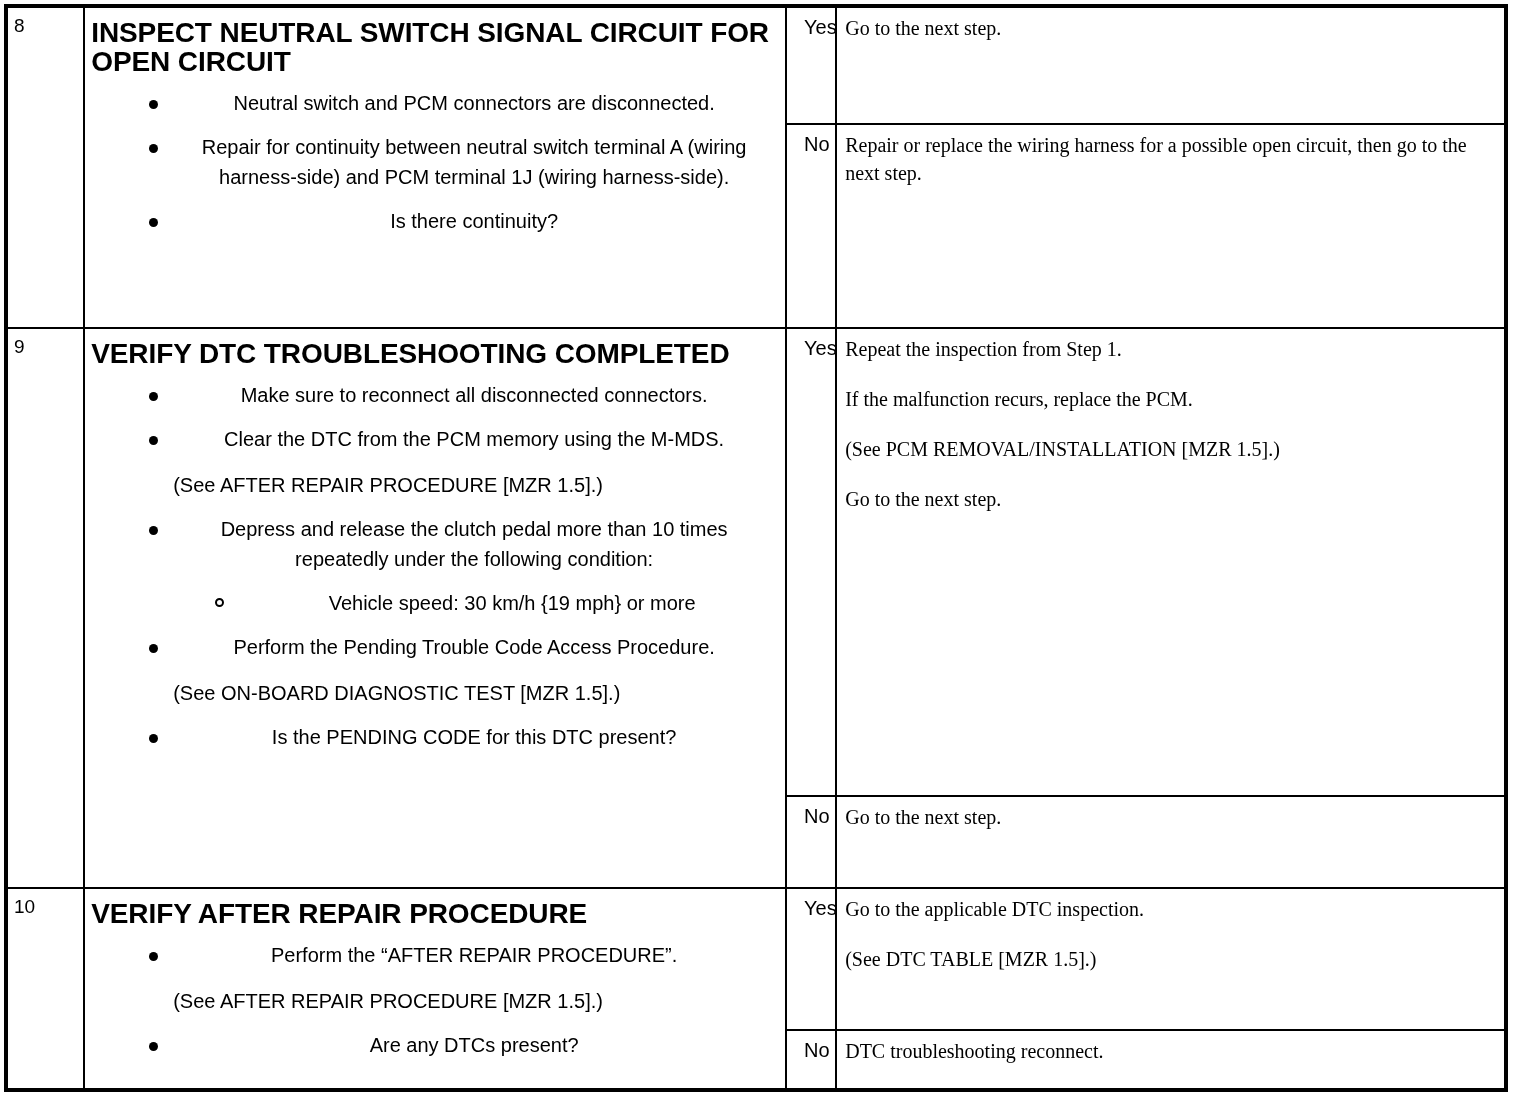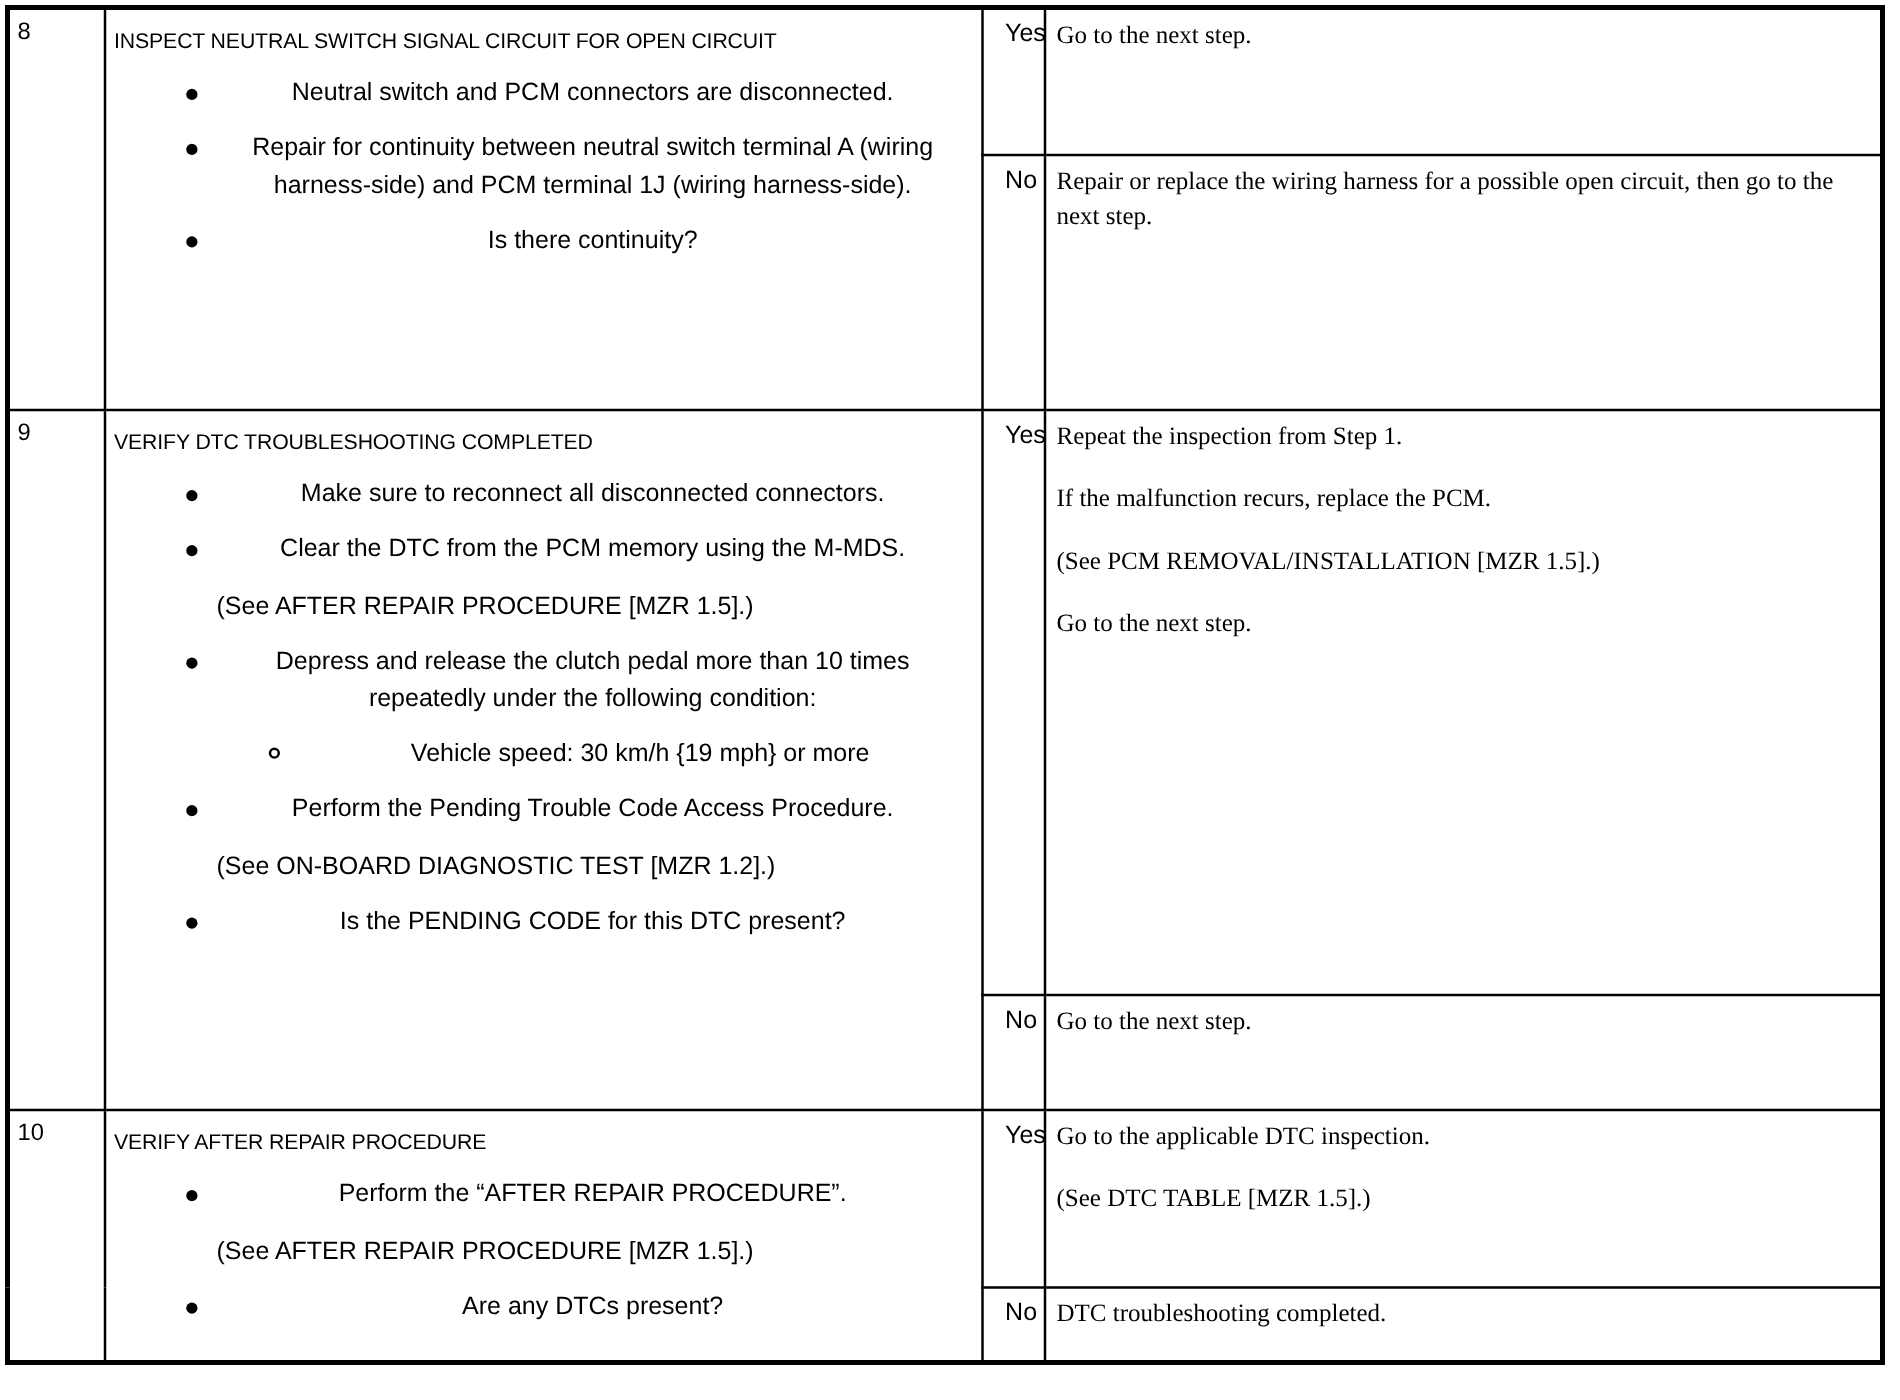--- a/index.html
+++ b/index.html
@@ -63,23 +63,23 @@
     padding: 6px 0 0 6px;
     font-weight: normal;
   }
 
   
   .cell-body {
     padding: 10px 10px 14px 6px;
   }
 
   .step-title {
-    font-size: 17px;
+    font-size: 28px;
     line-height: 29px;
-    font-weight: normal;
+    font-weight: bold;
     letter-spacing: -0.1px;
     margin: 0 0 6px 0;
     padding: 0 0 0 0;
   }
 
   ul.bullets {
     list-style: none;
     margin: 0;
     padding: 0;
   }
@@ -244,21 +244,21 @@
                   <span class="bullet-ring"></span>
                   <span>Vehicle speed: </span><span class="b">30 km/h {19 mph} or more</span>
                 </li>
               </ul>
             </li>
 
             <li>
               <span class="bullet-dot"></span>
               <span>Perform the Pending Trouble Code Access Procedure.</span>
             </li>
-            <div class="note-line">(See ON-BOARD DIAGNOSTIC TEST [MZR 1.2].)</div>
+            <div class="note-line">(See ON-BOARD DIAGNOSTIC TEST [MZR 1.5].)</div>
 
             <li>
               <span class="bullet-dot"></span>
               <span>Is the PENDING CODE for this DTC present?</span>
             </li>
 
           </ul>
         </td>
 
         <td class="cell-yn h-yes9">Yes</td>
@@ -296,20 +296,20 @@
 
         <td class="cell-yn h-yes10">Yes</td>
         <td class="cell-action h-yes10">
           <p>Go to the applicable DTC inspection.</p>
           <p>(See DTC TABLE [MZR 1.5].)</p>
         </td>
       </tr>
       <tr>
         <td class="cell-yn h-no10">No</td>
         <td class="cell-action h-no10">
-          <p>DTC troubleshooting completed.</p>
+          <p>DTC troubleshooting reconnect.</p>
         </td>
       </tr>
 
     </tbody>
   </table>
 
 </div>
 
 </body></html>

